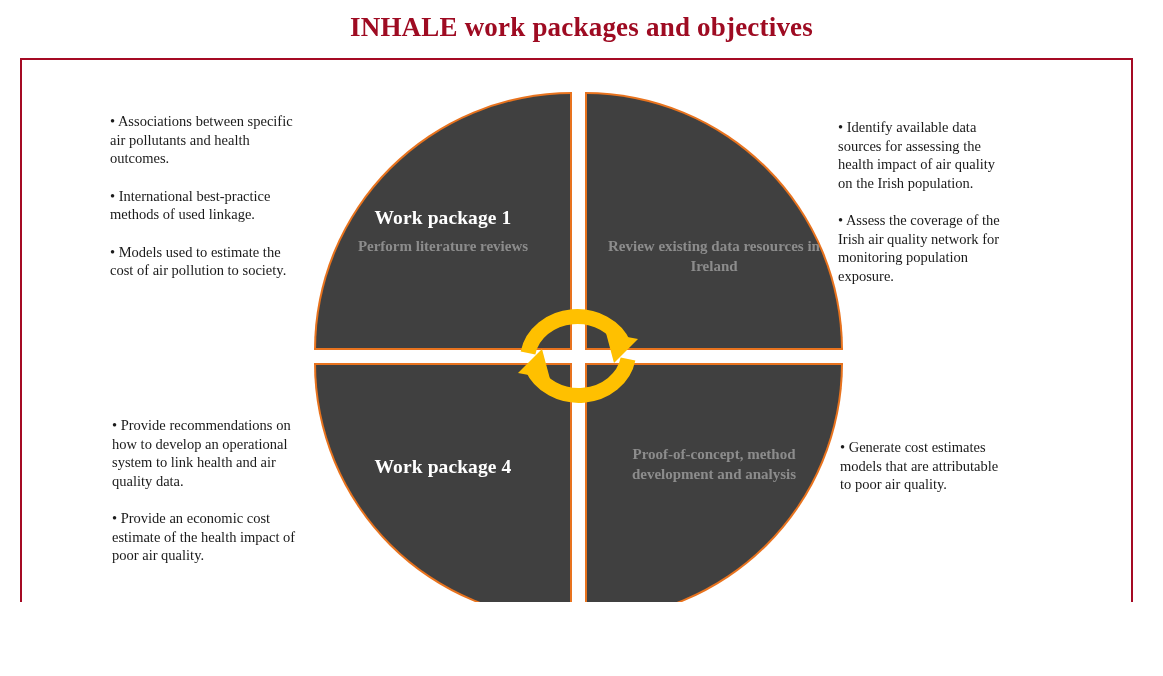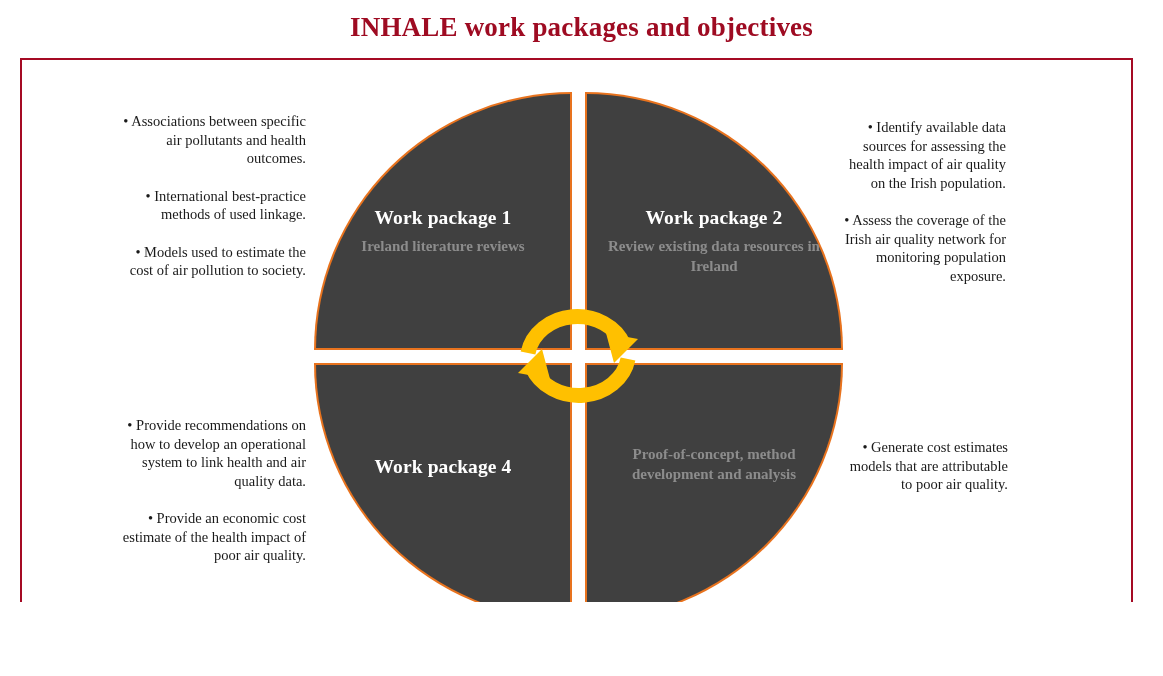--- a/index.html
+++ b/index.html
@@ -107,21 +107,21 @@
     top: 297px;
     width: 128px;
     height: 118px;
   }
   
   .txtblock {
     position: absolute;
     color: #1a1a1a;
     font-size: 14.5px;
     line-height: 18.5px;
-    text-align: right;
+    text-align: left;
   }
   .txtblock p {
     margin: 0 0 19px 0;
   }
   .txtblock p:last-child { margin-bottom: 0; }
 
   #tl { left: 110px;  top: 112px; width: 196px; }
   #tr { left: 838px;  top: 118px; width: 168px; }
   #bl { left: 112px;  top: 416px; width: 194px; }
   #br { left: 840px;  top: 438px; width: 168px; }
@@ -132,25 +132,24 @@
 <div id="page">
 
   <div id="title">INHALE work packages and objectives</div>
 
   <div id="frame"></div>
 
   <div id="wheel">
 
     <div class="quad q1">
       <div class="quad-label">Work package 1</div>
-      <div class="quad-sub">Ireland literature reviews</div>
+      <div class="quad-sub">Perform literature reviews</div>
     </div>
 
     <div class="quad q2">
-      <div class="quad-label">Work package 2</div>
       <div class="quad-sub">Review existing data resources in Ireland</div>
     </div>
 
     <div class="quad q3">
       <div class="quad-sub">Proof-of-concept, method development and analysis</div>
     </div>
 
     <div class="quad q4">
       <div class="quad-label">Work package 4</div>
     </div>

